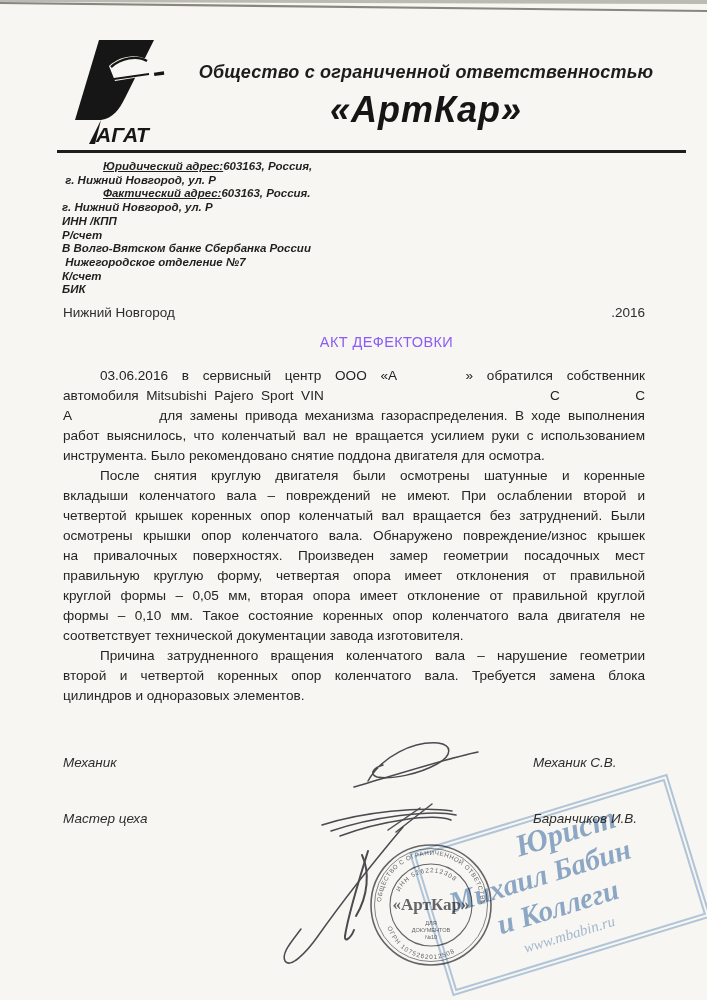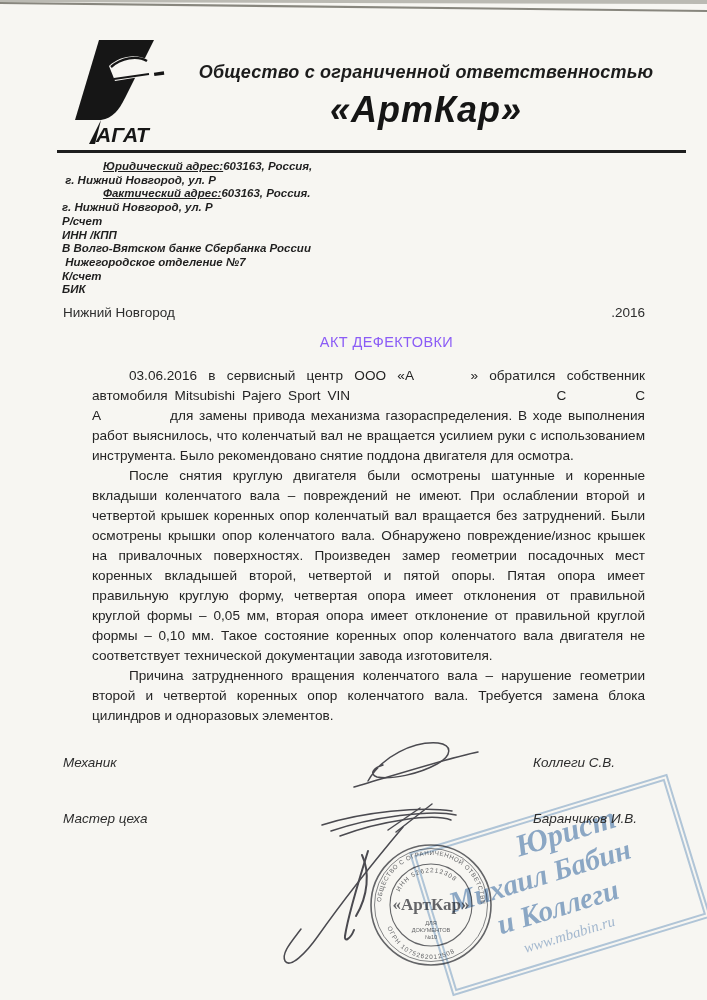--- a/index.html
+++ b/index.html
@@ -22,21 +22,21 @@
     font-size:11.5px; font-weight:bold; font-style:italic; line-height:13.7px; color:#1f1f1f; }
   .req-label { text-decoration:underline;margin-left:41px; }
 
   .city-row { position:absolute; top:305px; left:63px; width:582px; display:flex;
     justify-content:space-between; font-size:13.5px; z-index:2; }
   .doc-title { position:absolute; top:334px; left:63px; width:582px; padding-left:65px; box-sizing:border-box;
     text-align:center; font-size:14.5px; letter-spacing:.4px; color:#8b5cf6; z-index:2; }
 
   .body-text { position:absolute; top:366px; left:63px; width:582px; font-size:13.6px;
     line-height:20px; color:#242424; z-index:2; }
-  .pline { text-align:justify; text-align-last:justify;margin-left:29px; }
+  .pline { text-align:justify; text-align-last:justify; }
   .pline.last { text-align-last:left; }
   .pline.first { text-indent:37px; }
 
   .signatures { position:absolute; top:755px; left:63px; width:582px; z-index:5;font-style:italic; }
   .sig-row { position:relative; height:56px; font-size:13.5px; }
   .sig-role { position:absolute; left:0; top:0; }
   .sig-name { position:absolute; left:470px; top:0; white-space:nowrap; }
 
   .ink { position:absolute; top:0; left:0; z-index:4; mix-blend-mode:multiply; pointer-events:none; }
   .stamp-svg { position:absolute; left:369px; top:843px; z-index:3; mix-blend-mode:multiply; opacity:.82; }
@@ -79,22 +79,22 @@
       <div class="org-name">«АртКар»</div>
     </div>
   </header>
   <div class="rule"></div>
 
   <div class="requisites">
       <div class="req-line"><span class="req-label">Юридический адрес:</span>603163, Россия,</div>
       <div class="req-line">&nbsp;г. Нижний Новгород, ул. Р</div>
       <div class="req-line"><span class="req-label">Фактический адрес:</span>603163, Россия.</div>
       <div class="req-line">г. Нижний Новгород, ул. Р</div>
+      <div class="req-line">ИНН /КПП</div>
       <div class="req-line">Р/счет</div>
-      <div class="req-line">ИНН /КПП</div>
       <div class="req-line">В Волго-Вятском банке Сбербанка России</div>
       <div class="req-line">&nbsp;Нижегородское отделение №7</div>
       <div class="req-line">К/счет</div>
       <div class="req-line">БИК</div>
     </div>
 
   <div class="city-row">
     <span>Нижний Новгород</span>
     <span>.2016</span>
   </div>
@@ -105,34 +105,33 @@
       <div class="pline first">03.06.2016 в сервисный центр ООО «А&nbsp;&nbsp;&nbsp;&nbsp;&nbsp;» обратился собственник</div>
       <div class="pline">автомобиля Mitsubishi Pajero Sport VIN&nbsp;&nbsp;&nbsp;&nbsp;&nbsp;&nbsp;&nbsp;&nbsp;&nbsp;&nbsp;&nbsp;&nbsp;&nbsp;&nbsp;&nbsp;&nbsp;&nbsp;&nbsp;&nbsp;&nbsp;&nbsp;&nbsp;&nbsp;&nbsp;&nbsp;&nbsp;&nbsp;&nbsp;&nbsp;&nbsp;С&nbsp;&nbsp;&nbsp;&nbsp;&nbsp;&nbsp;&nbsp;&nbsp;&nbsp;&nbsp;С</div>
       <div class="pline">А&nbsp;&nbsp;&nbsp;&nbsp;&nbsp;&nbsp;&nbsp;&nbsp;&nbsp;&nbsp;&nbsp;&nbsp;для замены привода механизма газораспределения. В ходе выполнения</div>
       <div class="pline">работ выяснилось, что коленчатый вал не вращается усилием руки с использованием</div>
       <div class="pline last">инструмента. Было рекомендовано снятие поддона двигателя для осмотра.</div>
       <div class="pline first">После снятия круглую двигателя были осмотрены шатунные и коренные</div>
       <div class="pline">вкладыши коленчатого вала – повреждений не имеют. При ослаблении второй и</div>
       <div class="pline">четвертой крышек коренных опор коленчатый вал вращается без затруднений. Были</div>
       <div class="pline">осмотрены крышки опор коленчатого вала. Обнаружено повреждение/износ крышек</div>
       <div class="pline">на привалочных поверхностях. Произведен замер геометрии посадочных мест</div>
-      <div class="pline">коренных вкладышей второй, четвертой и пятой опоры. Пятая опора имеет</div>
       <div class="pline">правильную круглую форму, четвертая опора имеет отклонения от правильной</div>
       <div class="pline">круглой формы – 0,05 мм, вторая опора имеет отклонение от правильной круглой</div>
       <div class="pline">формы – 0,10 мм. Такое состояние коренных опор коленчатого вала двигателя не</div>
       <div class="pline last">соответствует технической документации завода изготовителя.</div>
       <div class="pline first">Причина затрудненного вращения коленчатого вала – нарушение геометрии</div>
       <div class="pline">второй и четвертой коренных опор коленчатого вала. Требуется замена блока</div>
       <div class="pline last">цилиндров и одноразовых элементов.</div>
     </div>
 
   <div class="signatures">
       <div class="sig-row">
         <span class="sig-role">Механик</span>
-        <span class="sig-name">Коллеги С.В.</span>
+        <span class="sig-name">Механик С.В.</span>
       </div>
       <div class="sig-row">
         <span class="sig-role">Мастер цеха</span>
         <span class="sig-name">Баранчиков И.В.</span>
       </div>
     </div>
 
   <svg class="ink" width="707" height="1000" viewBox="0 0 707 1000">
     <g stroke="#3a3a42" stroke-width="1.5" fill="none" opacity=".9" stroke-linecap="round">
 

